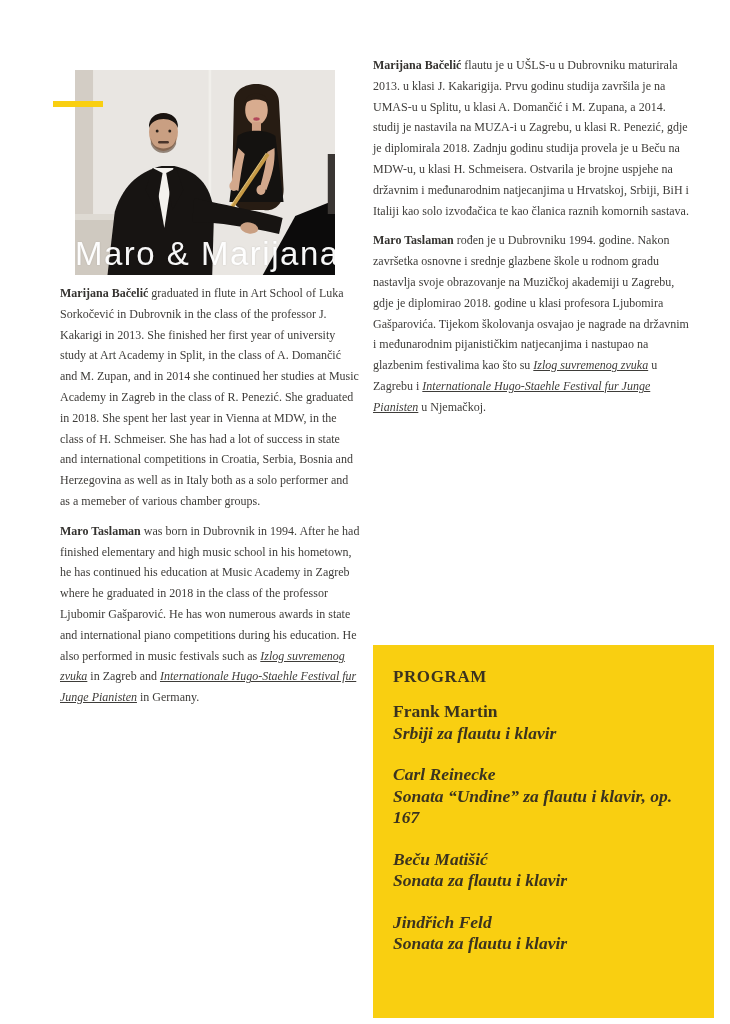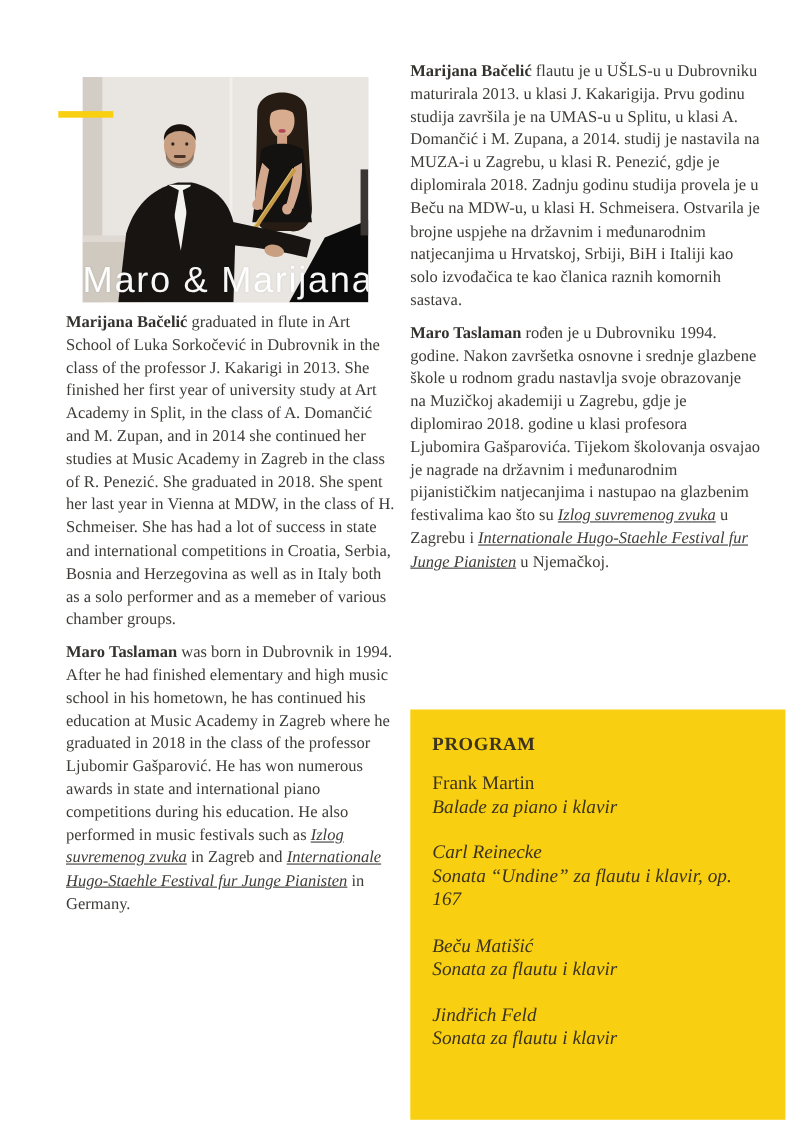--- a/index.html
+++ b/index.html
@@ -32,40 +32,40 @@
     position:absolute;left:0;right:0;bottom:2px;
     text-align:center;
     font-family:"Liberation Sans","DejaVu Sans",sans-serif;
     font-weight:300;
     font-size:33px;line-height:38px;
     letter-spacing:1.5px;
     color:rgba(255,255,255,0.97);
     text-shadow:0 0 2px rgba(0,0,0,0.12);
     white-space:nowrap;
   }
-  .col{position:absolute;font-size:15px;line-height:20.8px;}
+  .col{position:absolute;font-size:12px;line-height:20.8px;}
   .col-left{left:60px;top:283px;width:300px;}
   .col-right{left:373px;top:55px;width:318px;}
   .para{margin:0 0 9px 0;}
   .para span.b{font-weight:bold;color:#34322f;}
   .para span.i{font-style:italic;text-decoration:underline;}
   .program-box{
     position:absolute;left:373px;top:645px;width:341px;height:373px;
     background:var(--yellow);
     box-sizing:border-box;
     padding:22px 28px 20px 20px;
     color:var(--program-text);
     z-index:2;
   }
   .program-title{
     margin:0 0 14px 0;
     font-size:17px;font-weight:bold;letter-spacing:0.6px;
     color:var(--program-text);
   }
-  .program-entry{margin:0 0 20px 0;}
+  .program-entry{margin:0 0 20px 0;font-weight:bold;}
   .program-composer{font-size:17.5px;line-height:21.5px;}
   .program-composer.i{font-style:italic;}
   .program-piece{font-style:italic;font-size:17.5px;line-height:21.5px;}
 </style>
 </head>
 <body>
 
 <div class="page">
 
   <div class="accent-dash"></div>
@@ -121,21 +121,21 @@
   <div class="col col-right">
       <p class="para"><span class="b">Marijana Bačelić</span><span> flautu je u UŠLS-u u Dubrovniku maturirala 2013. u klasi J. Kakarigija. Prvu godinu studija završila je na UMAS-u u Splitu, u klasi A. Domančić i M. Zupana, a 2014. studij je nastavila na MUZA-i u Zagrebu, u klasi R. Penezić, gdje je diplomirala 2018. Zadnju godinu studija provela je u Beču na MDW-u, u klasi H. Schmeisera. Ostvarila je brojne uspjehe na državnim i međunarodnim natjecanjima u Hrvatskoj, Srbiji, BiH i Italiji kao solo izvođačica te kao članica raznih komornih sastava.</span></p>
       <p class="para"><span class="b">Maro Taslaman</span><span> rođen je u Dubrovniku 1994. godine. Nakon završetka osnovne i srednje glazbene škole u rodnom gradu nastavlja svoje obrazovanje na Muzičkoj akademiji u Zagrebu, gdje je diplomirao 2018. godine u klasi profesora Ljubomira Gašparovića. Tijekom školovanja osvajao je nagrade na državnim i međunarodnim pijanističkim natjecanjima i nastupao na glazbenim festivalima kao što su </span><span class="i">Izlog suvremenog zvuka</span><span> u Zagrebu i </span><span class="i">Internationale Hugo-Staehle Festival fur Junge Pianisten</span><span> u Njemačkoj.</span></p>
     </div>
 
   <aside class="program-box">
     <h2 class="program-title">PROGRAM</h2>
     <div>
         <div class="program-entry">
           <div class="program-composer">Frank Martin</div>
-          <div class="program-piece">Balade za piano i klavir</div>
+          <div class="program-piece">Srbiji za flautu i klavir</div>
         </div>
         <div class="program-entry">
           <div class="program-composer i">Carl Reinecke</div>
           <div class="program-piece">Sonata “Undine” za flautu i klavir, op. 167</div>
         </div>
         <div class="program-entry">
           <div class="program-composer i">Beču Matišić</div>
           <div class="program-piece">Sonata za flautu i klavir</div>
         </div>
         <div class="program-entry">

